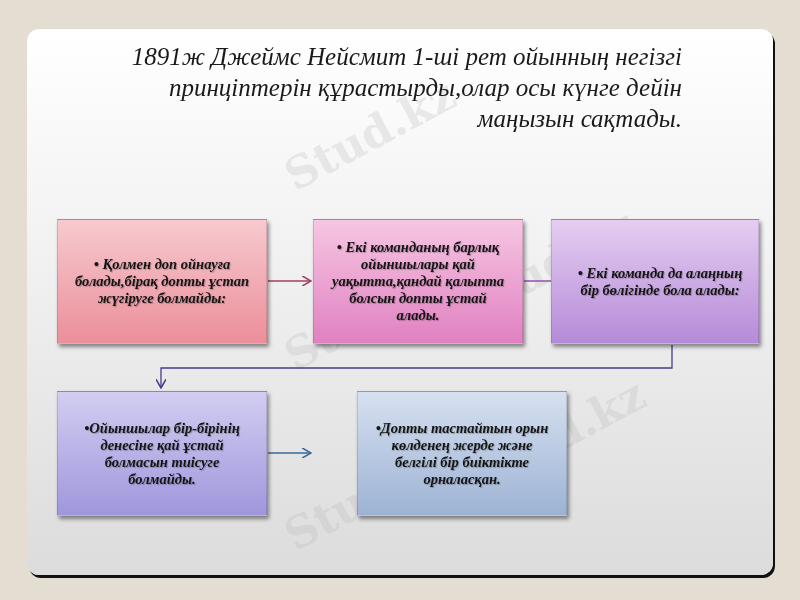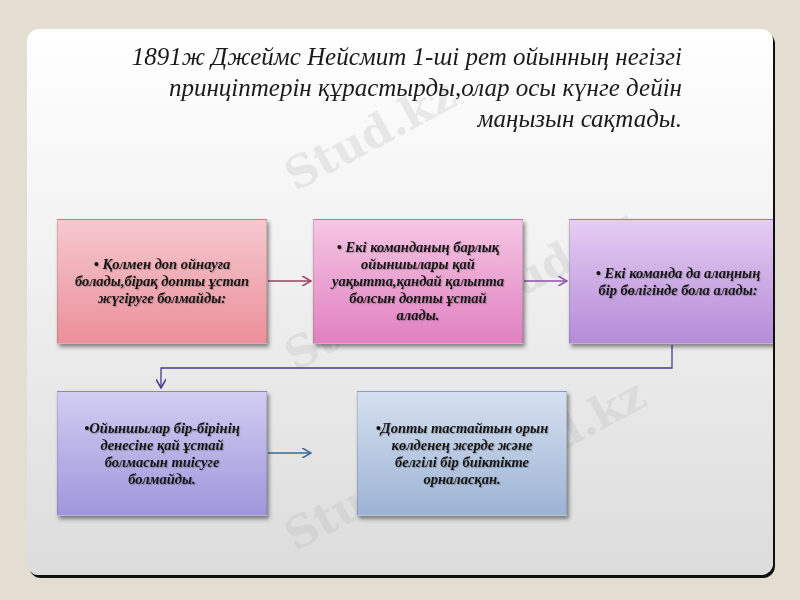--- a/index.html
+++ b/index.html
@@ -27,21 +27,21 @@
       display: flex; align-items: center; justify-content: center;
       text-align: center; box-sizing: border-box; padding: 6px 14px;
       font-style: italic; font-weight: bold; font-size: 14.5px; line-height: 17px;
       color: #151515;
       border: 1px solid rgba(0,0,0,0.12);
       box-shadow: 2px 3px 4px rgba(0,0,0,0.45);
       text-shadow: 1px 1px 1px rgba(0,0,0,0.25);
     }
     .b1 { left: 30px; top: 190px; background: linear-gradient(#f7c9cf, #eb8f9a); }
     .b2 { left: 286px; top: 190px; background: linear-gradient(#f6c6e2, #e081c1); }
-    .b3 { left: 542px; top: 190px; width: 208px; background: linear-gradient(#e5cdf2, #b58bd8); padding-left: 24px; }
+    .b3 { left: 524px; top: 190px; width: 208px; background: linear-gradient(#e5cdf2, #b58bd8); padding-left: 24px; }
     .b4 { left: 30px; top: 362px; background: linear-gradient(#d2cdf2, #9f97dc); }
     .b5 { left: 286px; top: 362px; background: linear-gradient(#d6e0f0, #9db3d4); margin-left: 44px; }
     .connectors { position: absolute; left: 0; top: 0; width: 746px; height: 546px; pointer-events: none; }
     .watermark {
       position: absolute; color: rgba(180,180,180,0.25); font-size: 44px;
       font-weight: bold; font-family: "DejaVu Serif", serif;
       transform: rotate(-28deg); white-space: nowrap;
     }
   </style>
 </head>

